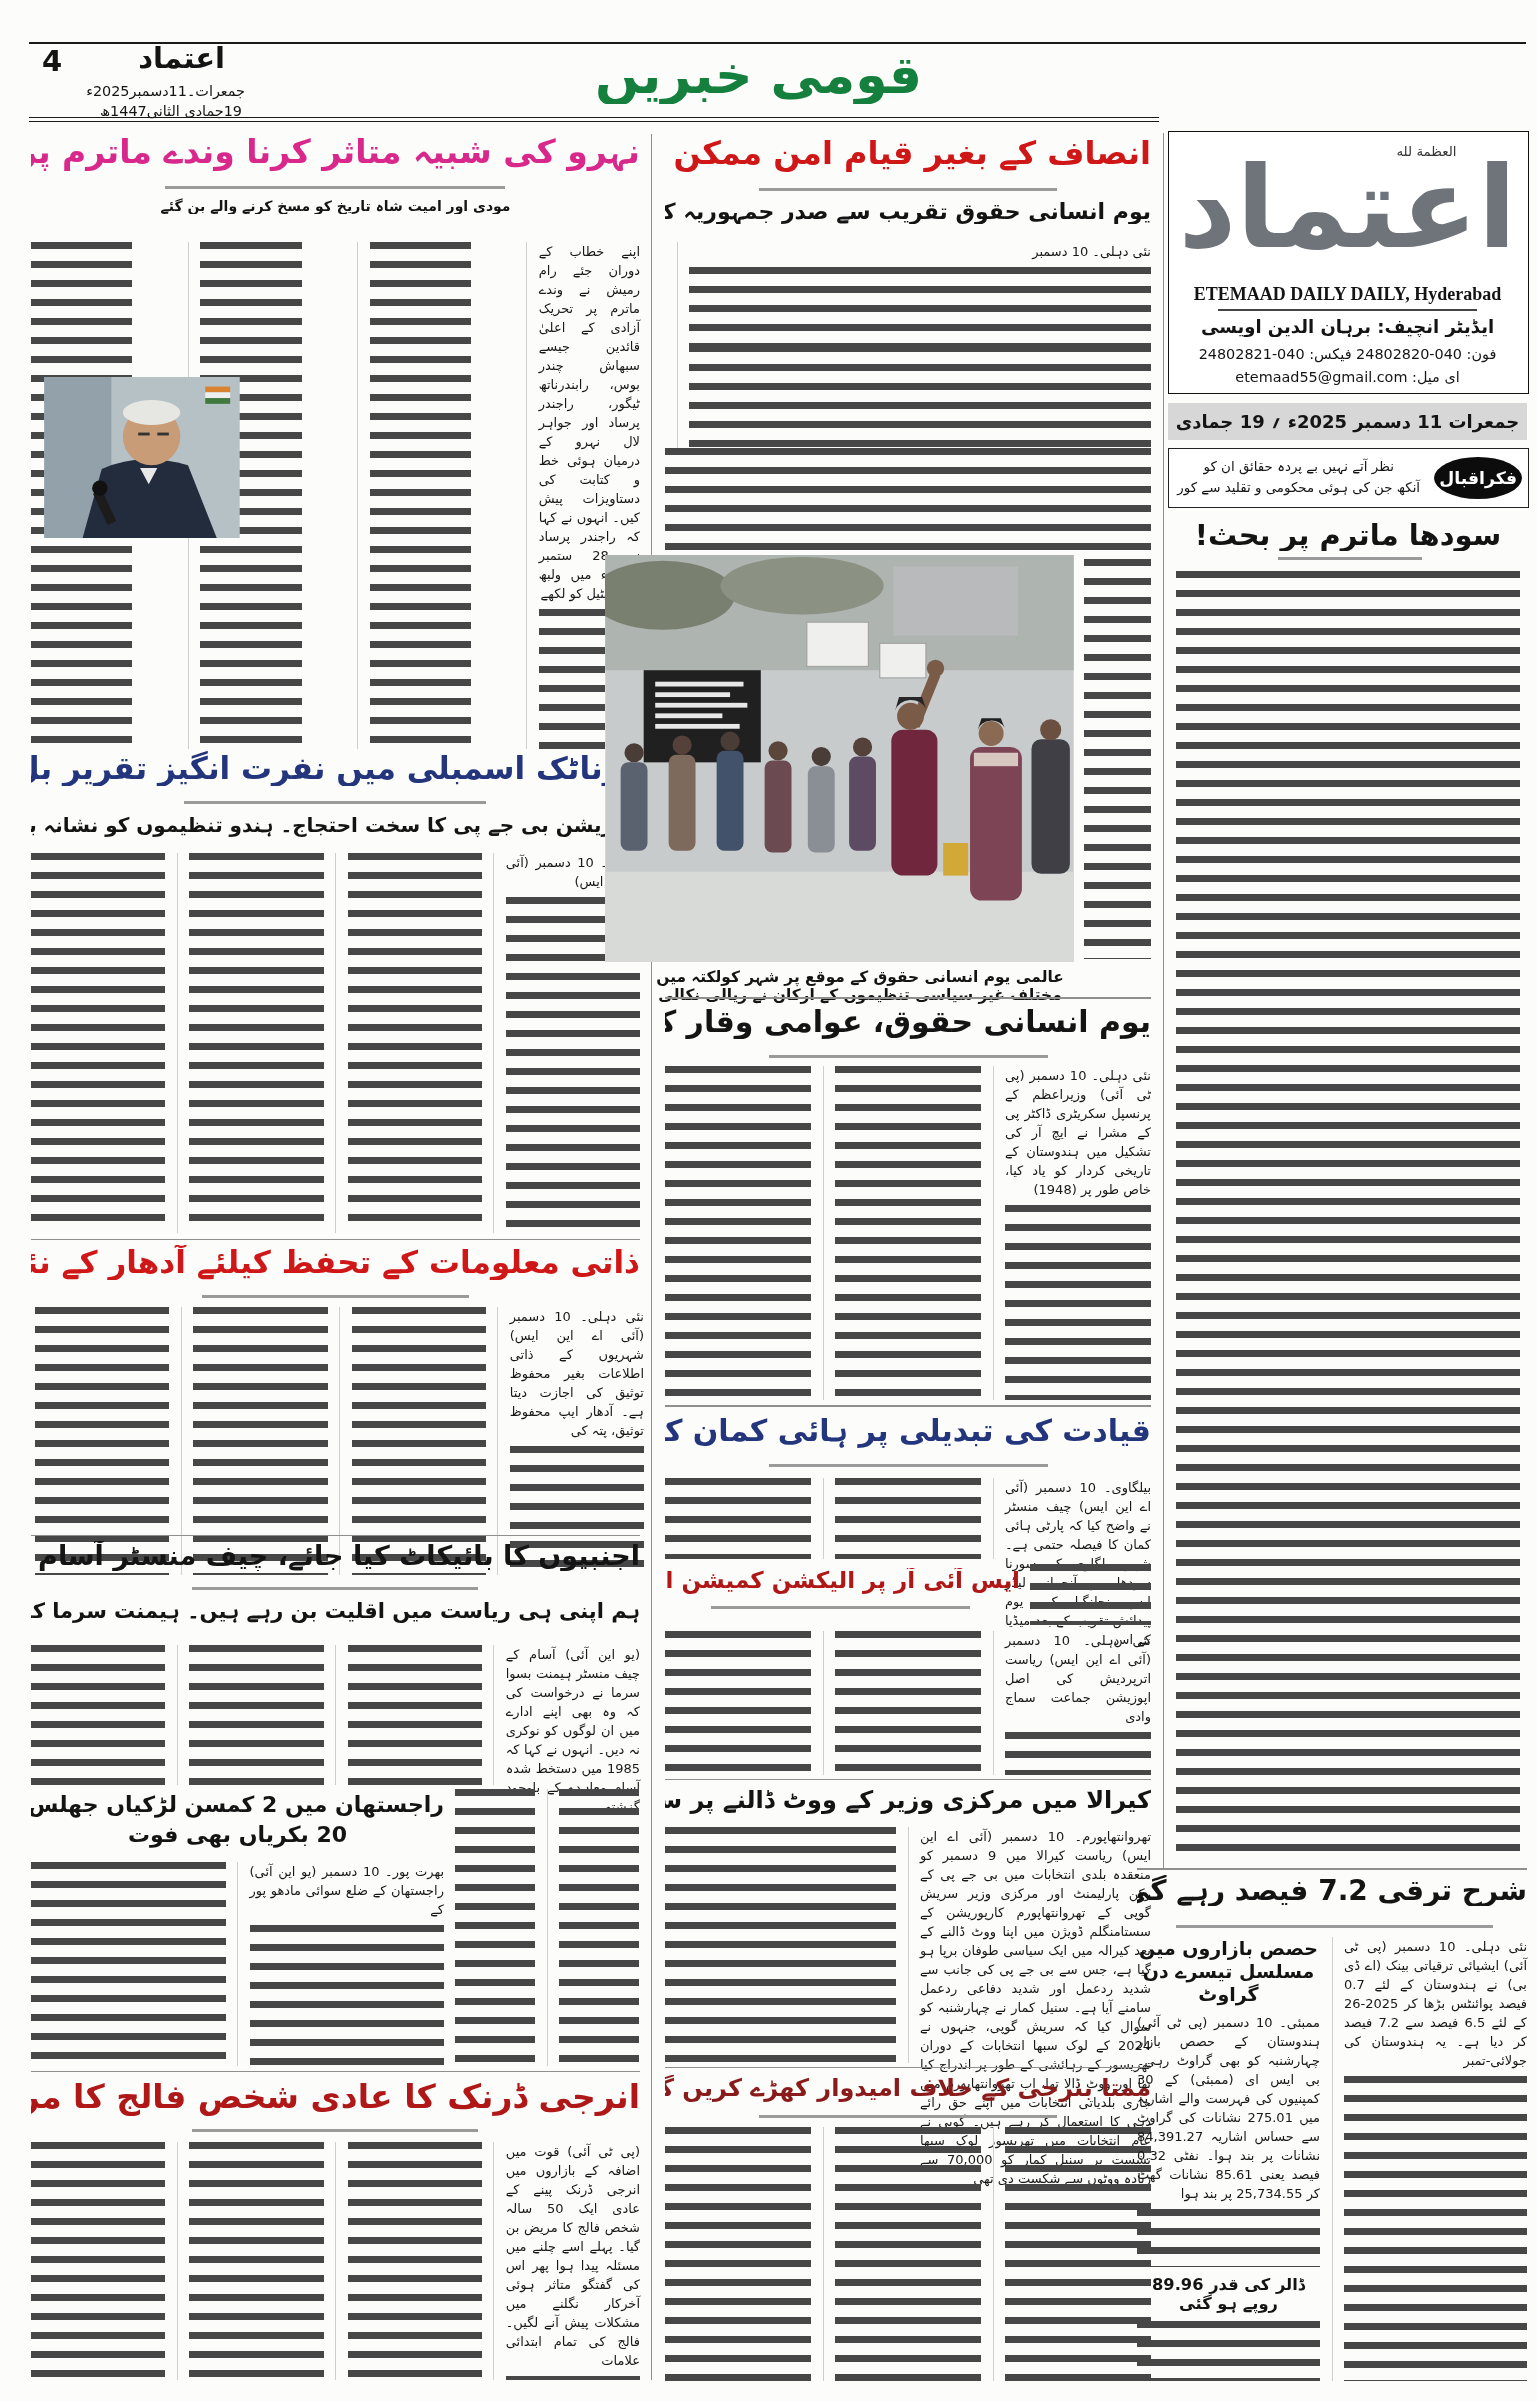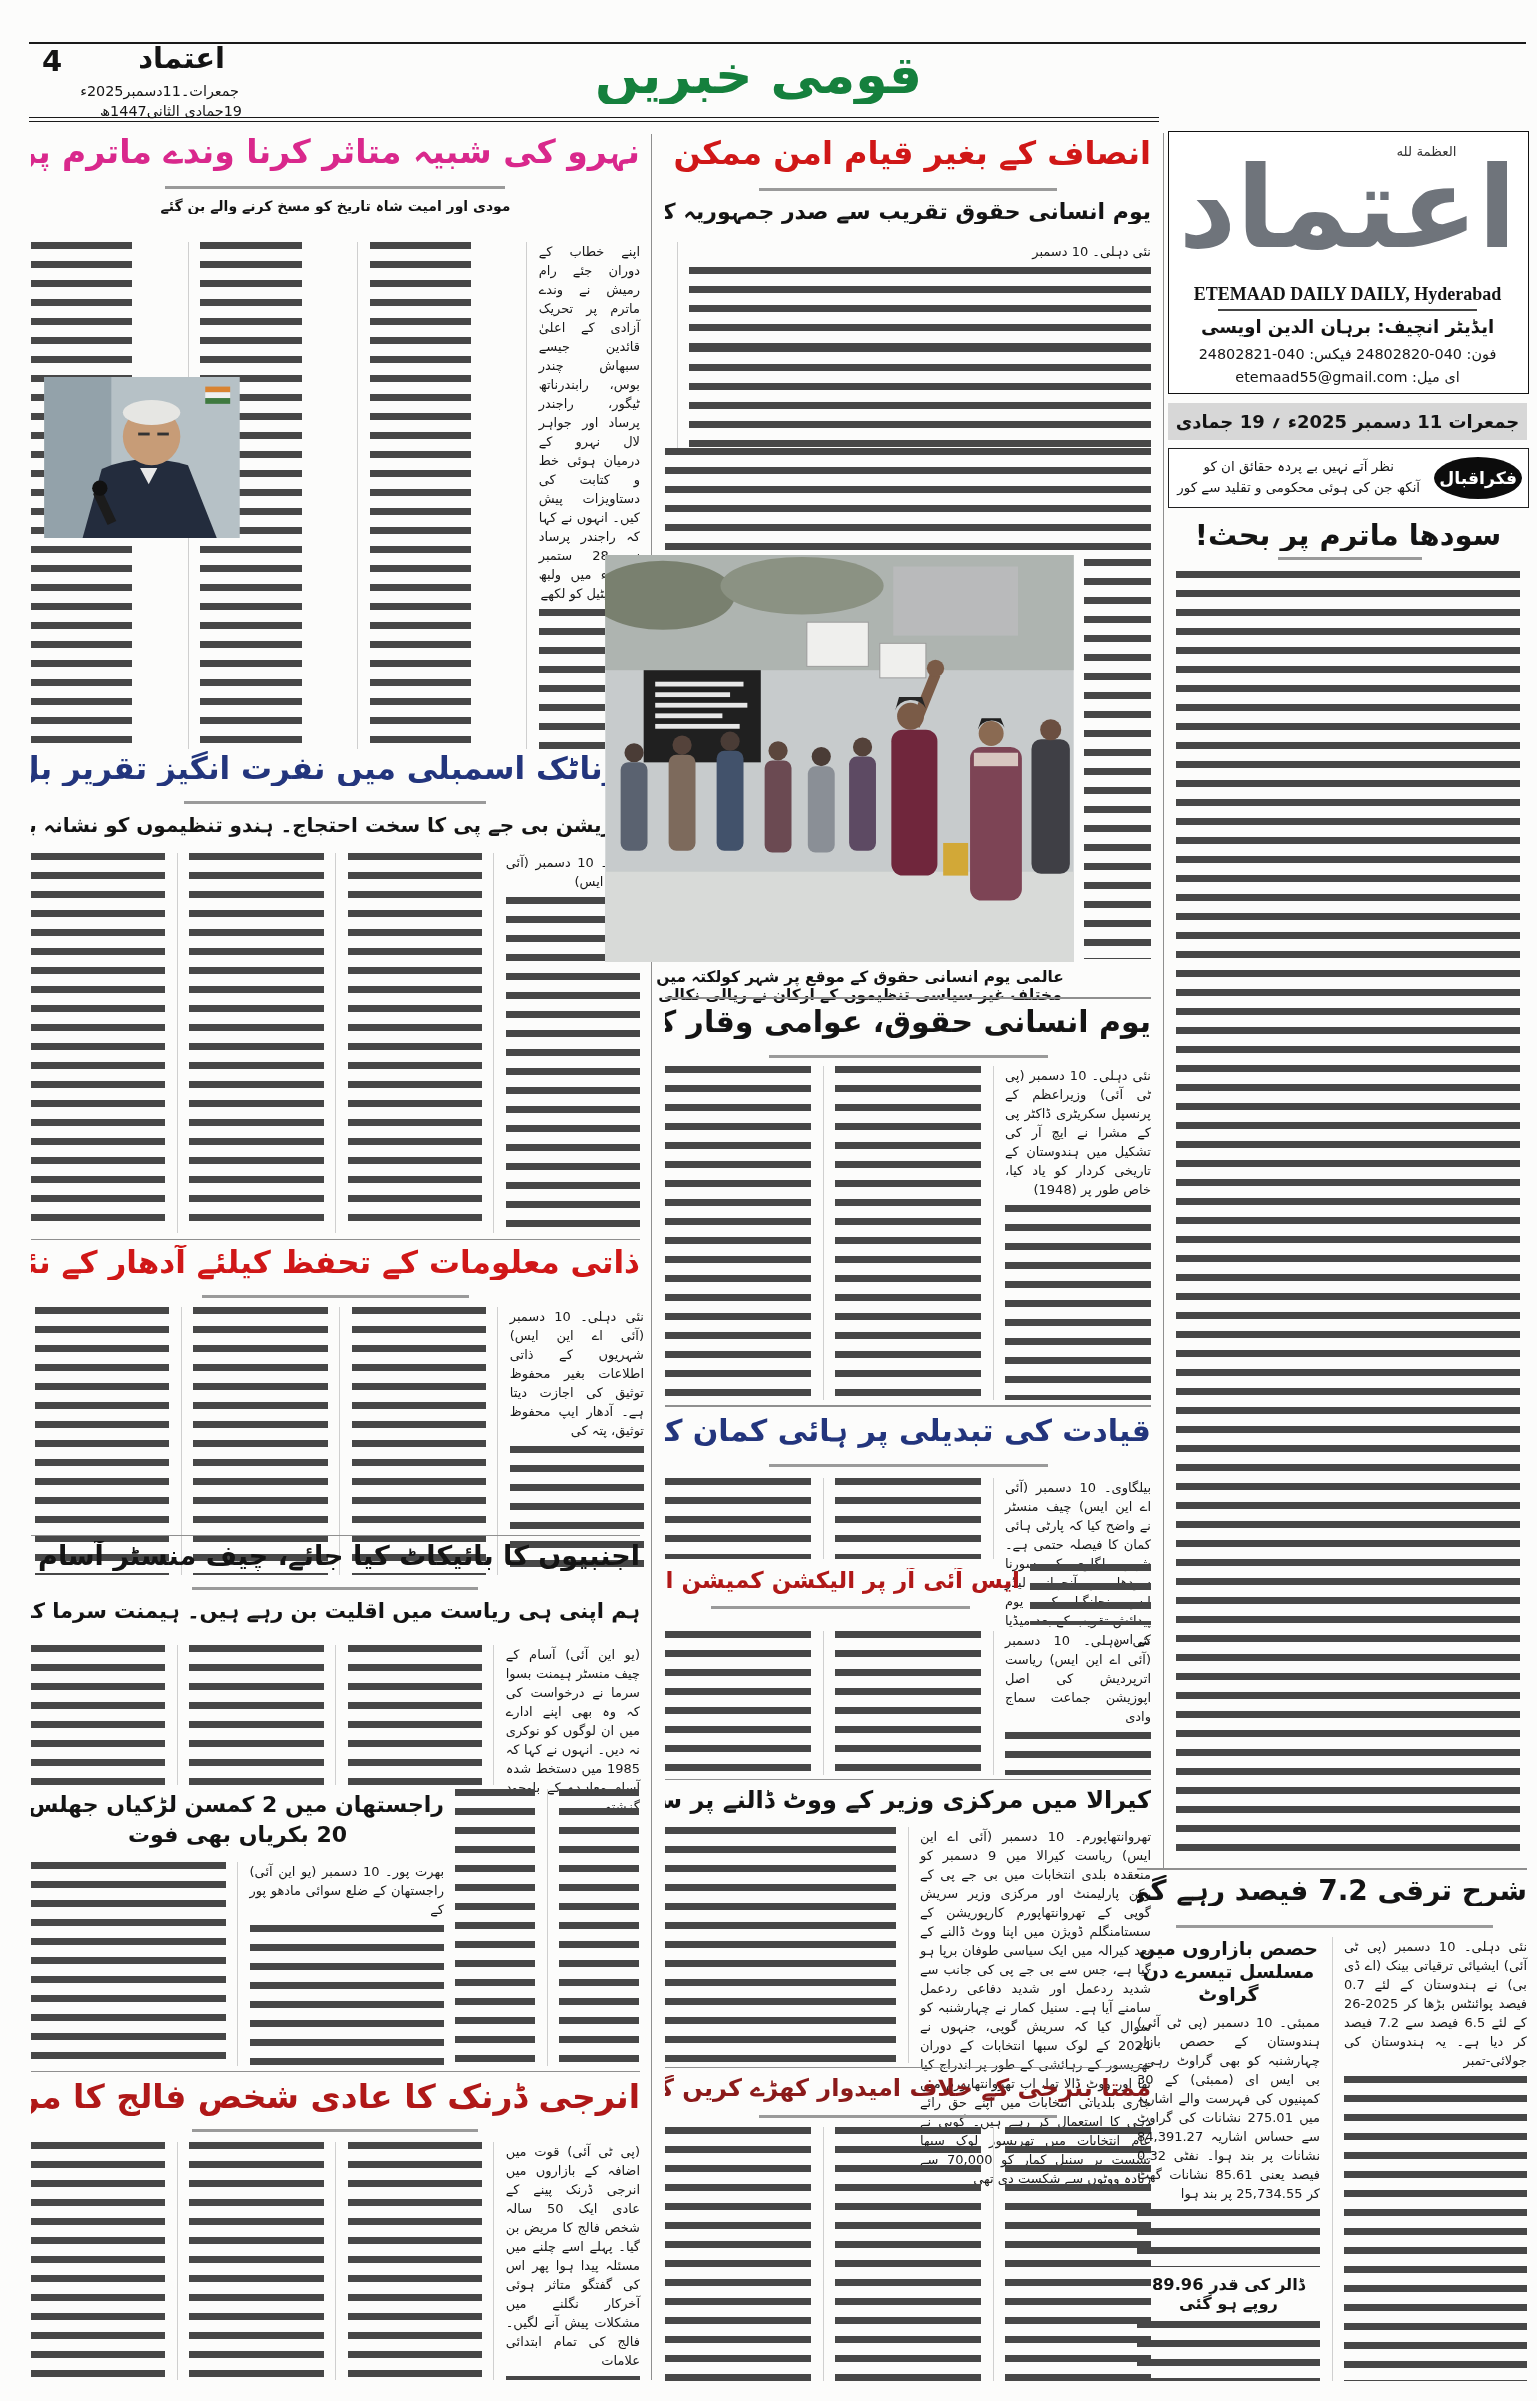--- a/index.html
+++ b/index.html
@@ -28,21 +28,21 @@
   .couplet{flex:1;text-align:center;line-height:1.55;}
 </style>
 </head>
 <body>
 
 <div class="page">
 
   <div class="abs rule" style="left:29px;top:42px;width:1497px;height:1.9px;"></div>
   <div class="abs" style="left:42px;top:44px;font-size:29px;font-weight:bold;direction:ltr;">4</div>
   <div class="abs hl" style="left:81px;top:42px;width:144px;font-size:29px;text-align:right;">اعتماد</div>
-  <div class="abs" style="left:32px;top:83px;width:207px;font-size:14.4px;">جمعرات۔11دسمبر2025ء</div>
+  <div class="abs" style="left:38px;top:83px;width:207px;font-size:14.4px;">جمعرات۔11دسمبر2025ء</div>
   <div class="abs" style="left:35px;top:103px;width:207px;font-size:14.4px;">19جمادی الثانی1447ھ</div>
   <div class="abs hl" style="left:576px;top:46px;width:365px;font-size:52px;color:#15803d;">قومی خبریں</div>
   <div class="abs rule" style="left:29px;top:117px;width:1130px;height:1px;"></div>
   <div class="abs rule" style="left:29px;top:121px;width:1130px;height:1px;"></div>
 
   <div class="abs grule" style="left:651px;top:134px;width:1px;height:2246px;"></div>
   <div class="abs grule" style="left:1163px;top:133px;width:1px;height:1735px;"></div>
 
   <div class="abs hl" style="left:31px;top:134px;width:609px;font-size:33px;color:#d9288c;">نہرو کی شبیہ متاثر کرنا وندے ماترم پر بحث کا مقصد: جئے رام رمیش</div>
   <div class="abs undl" style="left:165px;top:186px;width:340px;"></div>

